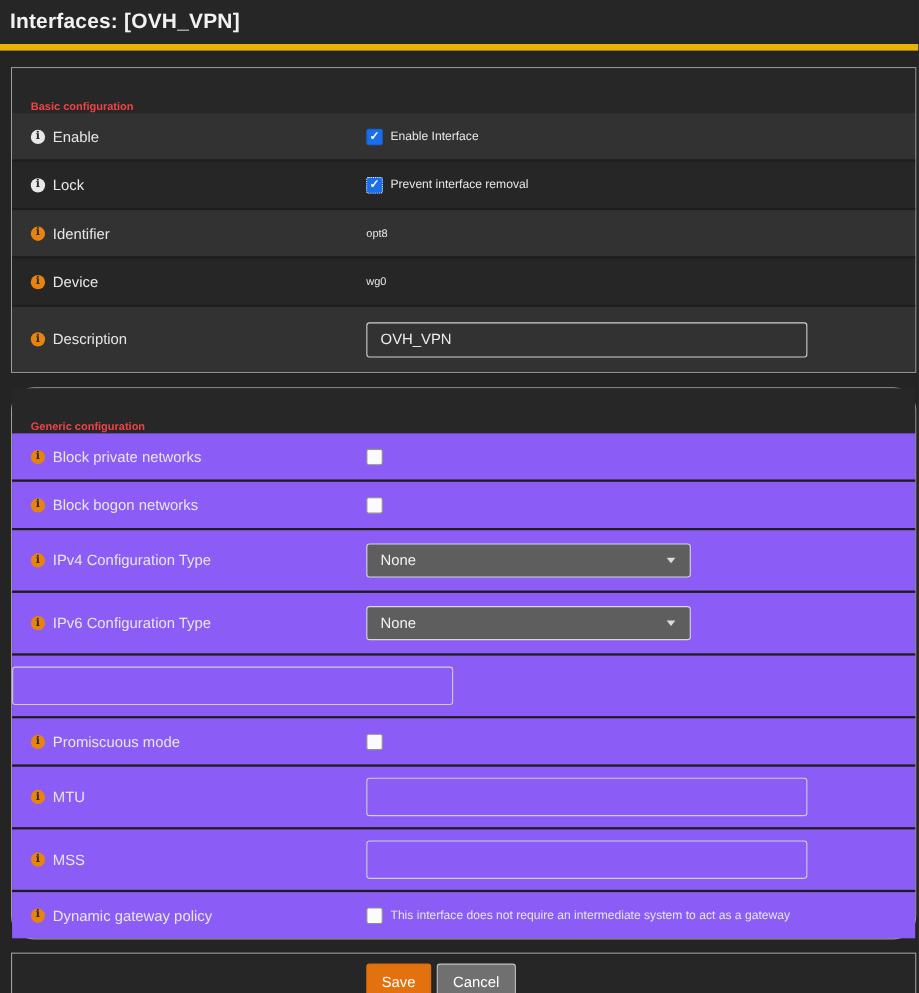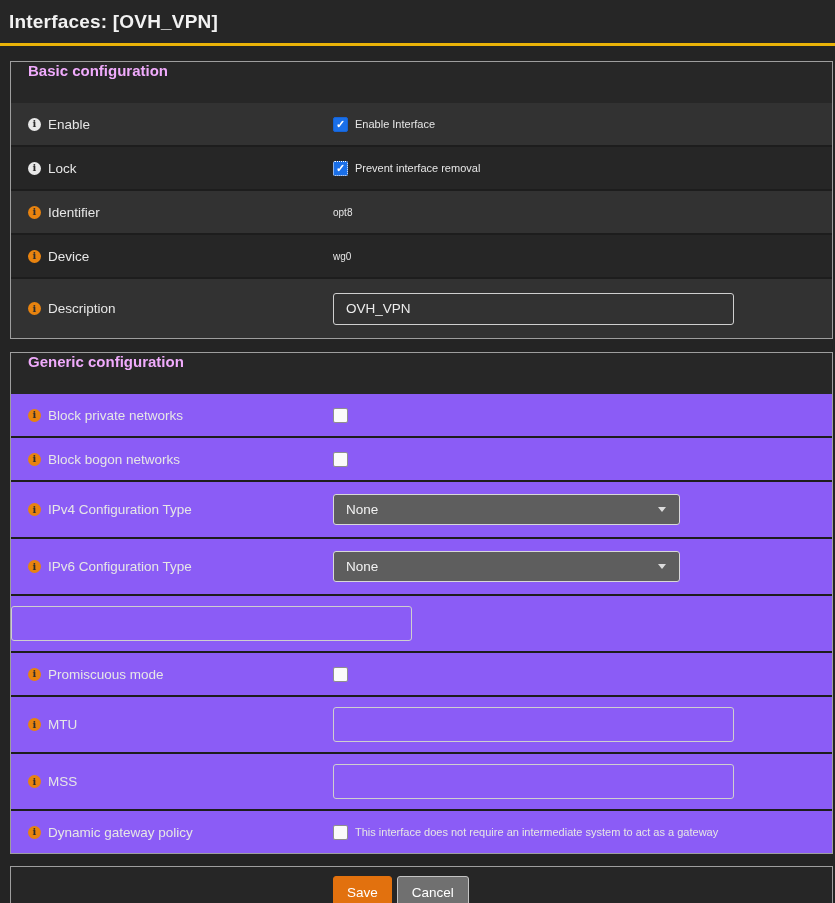--- a/index.html
+++ b/index.html
@@ -4,34 +4,34 @@
 <style>
   html,body{margin:0;padding:0;}
   body{
     width:835px;height:903px;
     background:#242424;
     font-family:"Liberation Sans", sans-serif;
     overflow:hidden;
   }
   
   .page-header{
-    height:46px;background:#262626;border-bottom:3px solid #eab308;
+    height:46px;background:#262626;border-bottom:6px solid #eab308;
     box-sizing:border-box;display:flex;align-items:center;padding:4px 9px;
   }
   .page-title{font-size:19px;font-weight:bold;color:#f2f2f2;letter-spacing:.2px;}
 
   
   .panel{margin:0 2px 0 10px;border:1px solid #9e9e9e;background:#303030;}
   .panel.basic{margin-top:15px;}
-  .panel.generic{margin-top:13px;}
+  .panel.generic{margin-top:13px;border-radius:21px;}
   .panel.footerbar{margin-top:12px;background:#262626;height:53px;box-sizing:border-box;display:flex;align-items:center;}
 
   .section-header{
-    height:41px;background:#272727;display:flex;align-items:flex-start;
-    padding-left:17px;font-size:15px;font-weight:bold;color:#f0abfc;
+    height:41px;background:#272727;display:flex;align-items:flex-end;
+    padding-left:17px;font-size:10px;font-weight:bold;color:#ef4444;
   }
 
   
   .row{display:flex;align-items:center;border-top:2px solid #1d1d1d;}
   .row.light{background:#323232;}
   .row.dark{background:#262626;}
   .row.uniform{background:#8b5cf6;}
   .h42{height:42px;}
   .h55{height:55px;}
   .h59{height:59px;}
@@ -59,21 +59,21 @@
   .checkbox.focused{outline:1px dotted #ffffff;outline-offset:-1px;}
   .cb-label{font-size:11px;color:#e6e6e6;}
 
   
   .text-input{width:401px;height:32px;box-sizing:border-box;background:transparent;
     border:1px solid #cfcfcf;border-radius:3px;color:#ededed;font-size:13.5px;
     padding:0 12px;font-family:inherit;outline:none;}
   .h55 .text-input{height:35px;}
 
   
-  .select{width:347px;height:31px;box-sizing:border-box;background:#5e5e5e;
+  .select{width:295px;height:31px;box-sizing:border-box;background:#5e5e5e;
     border:1px solid #d8d8d8;border-radius:3px;color:#f2f2f2;font-size:13.5px;
     display:flex;align-items:center;padding:12px 12px;position:relative;cursor:pointer;}
   .select::after{content:"";position:absolute;right:13px;top:12px;width:0;height:0;
     border-left:4px solid transparent;border-right:4px solid transparent;
     border-top:5px solid #dcdcdc;}
 
   
   .btn-row{margin-left:322px;display:flex;gap:5px;}
   .btn{height:34px;border-radius:3px;font-size:13.5px;font-family:inherit;color:#fff;cursor:pointer;}
   .btn.save{background:#e2710e;border:1px solid #e2710e;padding:0 13px;}

